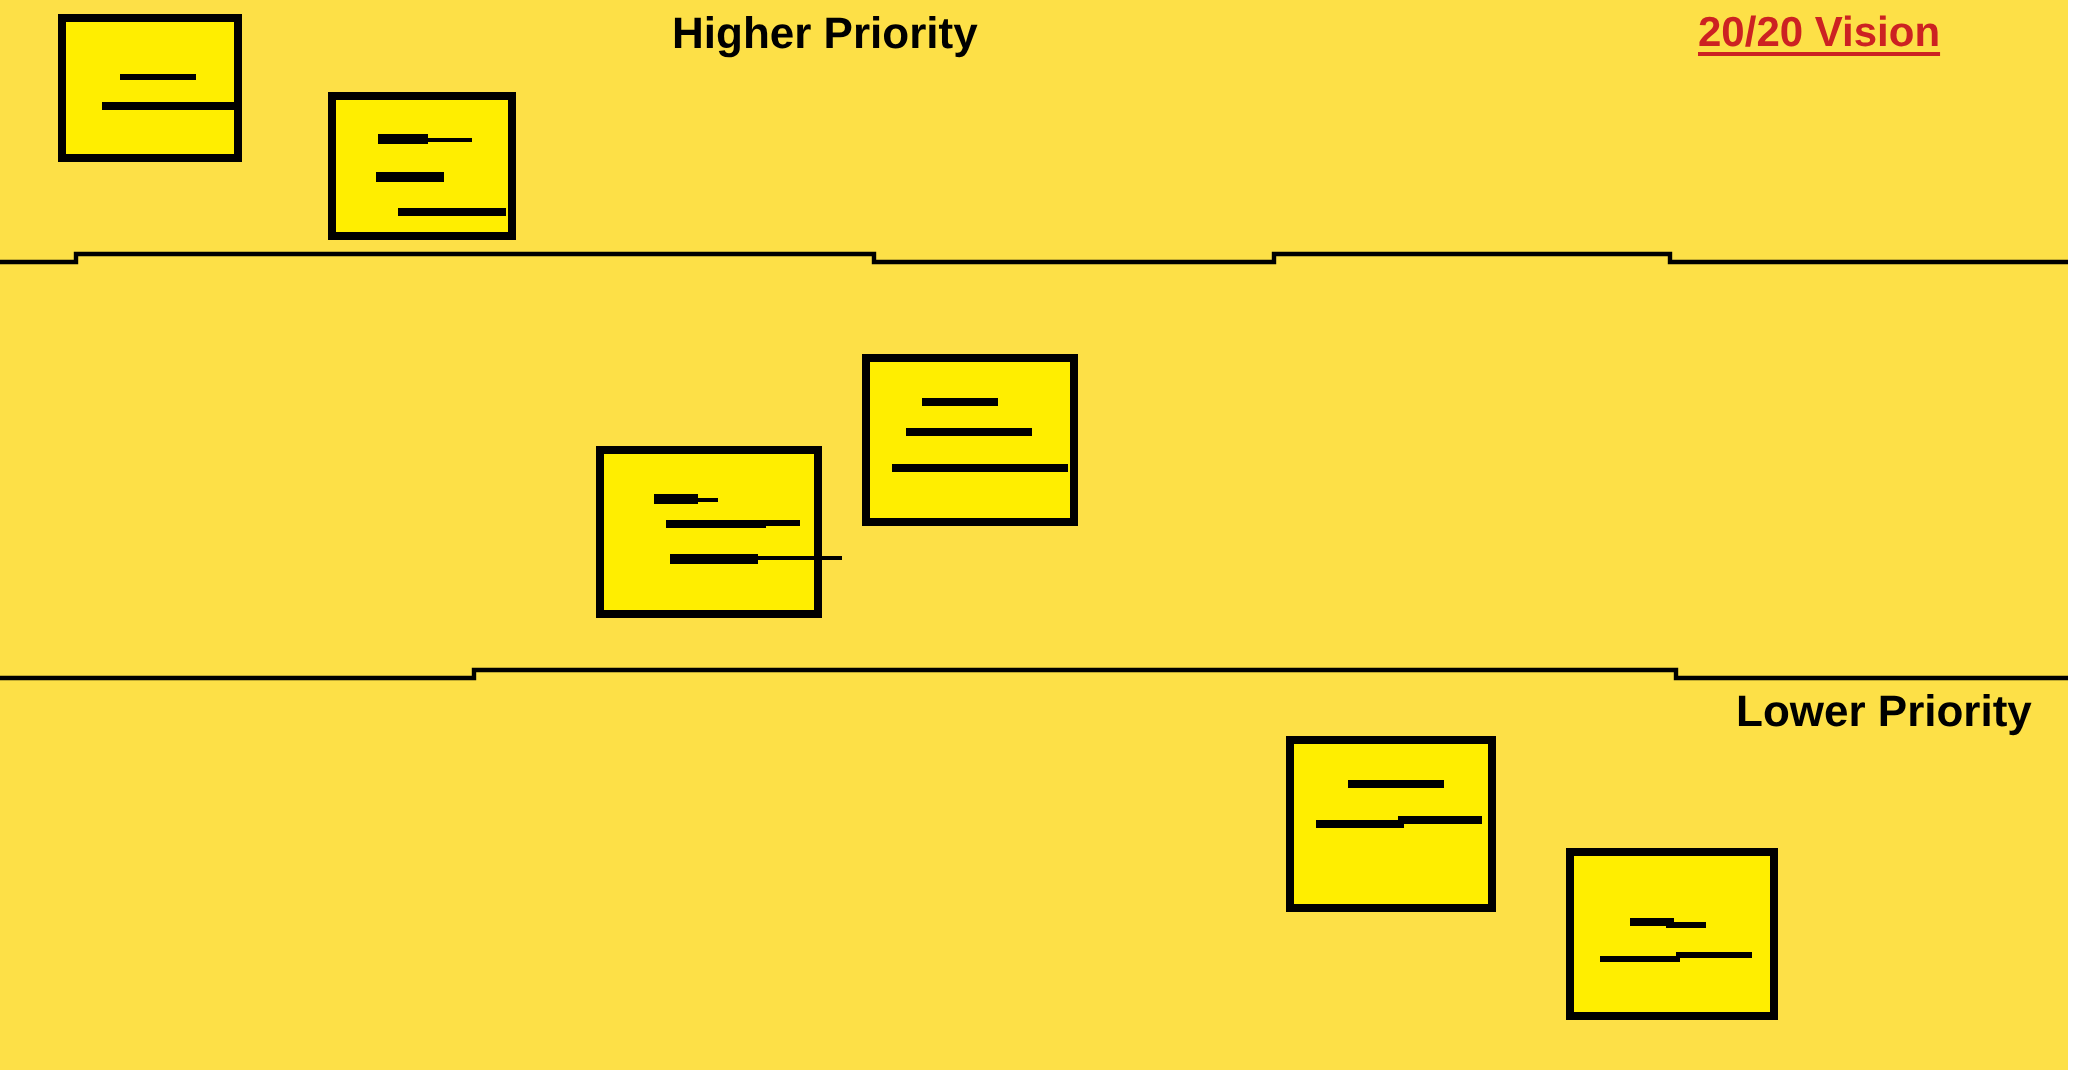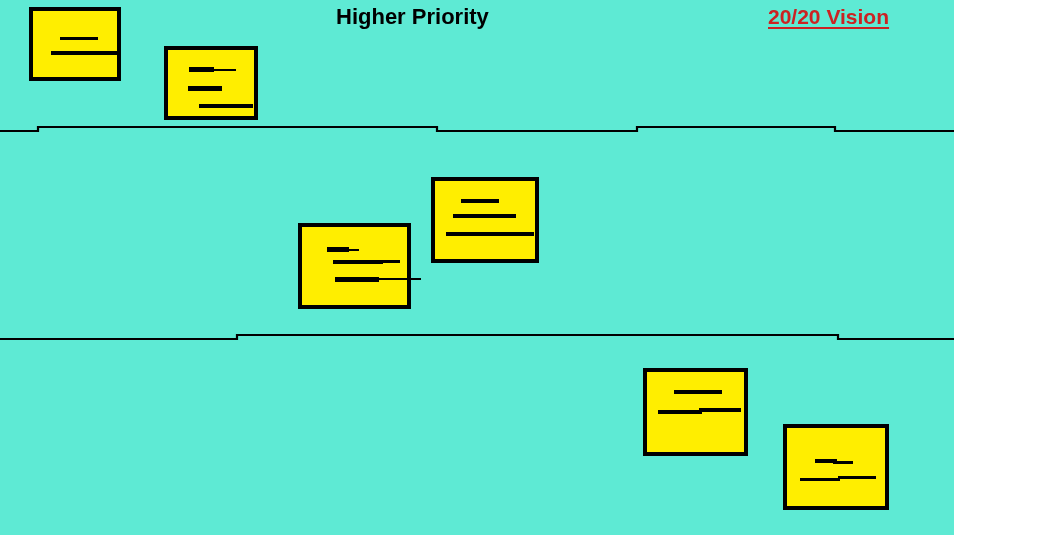--- a/index.html
+++ b/index.html
@@ -53,21 +53,21 @@
   .label-accent {
     color: #cc2222;
     text-decoration: underline;
     text-decoration-thickness: 2px;
     text-underline-offset: 3px;
   }
 </style>
 </head>
 <body>
 
-<div id="canvas" style="width: 954px; height: 535px; background: #5eead4;">
+<div id="canvas" style="width: 1034px; height: 535px; background: #fde047;">
 
 <svg class="divider-svg" viewBox="0 0 1045 24" style="top: 118px;">
       <polyline points="0,13 38,13 38,9 437,9 437,13 637,13 637,9 835,9 835,13 1045,13" stroke="#000000"></polyline>
     </svg>
     <svg class="divider-svg" viewBox="0 0 1045 24" style="top: 326px;">
       <polyline points="0,13 237,13 237,9 838,9 838,13 1045,13" stroke="#000000"></polyline>
     </svg>
     <div class="note-box" style="left: 29px; top: 7px; width: 92px; height: 74px; background: rgb(255, 238, 0); border-color: rgb(0, 0, 0);">
       <div class="note-line" style="left: 27px; top: 26px; width: 38px; height: 3px; background: rgb(0, 0, 0);"></div>
       <div class="note-line" style="left: 18px; top: 40px; width: 68px; height: 4px; background: rgb(0, 0, 0);"></div>
@@ -96,14 +96,15 @@
       <div class="note-line" style="left: 11px; top: 38px; width: 44px; height: 4px; background: rgb(0, 0, 0);"></div>
       <div class="note-line" style="left: 52px; top: 36px; width: 42px; height: 4px; background: rgb(0, 0, 0);"></div>
     </div>
     <div class="note-box" style="left: 783px; top: 424px; width: 106px; height: 86px; background: rgb(255, 238, 0); border-color: rgb(0, 0, 0);">
       <div class="note-line" style="left: 28px; top: 31px; width: 22px; height: 4px; background: rgb(0, 0, 0);"></div>
       <div class="note-line" style="left: 46px; top: 33px; width: 20px; height: 3px; background: rgb(0, 0, 0);"></div>
       <div class="note-line" style="left: 13px; top: 50px; width: 40px; height: 3px; background: rgb(0, 0, 0);"></div>
       <div class="note-line" style="left: 51px; top: 48px; width: 38px; height: 3px; background: rgb(0, 0, 0);"></div>
     </div>
     <div class="label" style="left: 336px; top: 6px; font-size: 22px; color: rgb(0, 0, 0);">Higher Priority</div>
-    <div class="label label-accent" style="left: 768px; top: 6px; font-size: 21px; color: rgb(204, 34, 34); text-decoration-color: rgb(204, 34, 34);">20/20 Vision</div>
+    <div class="label label-accent" style="left: 849px; top: 6px; font-size: 21px; color: rgb(204, 34, 34); text-decoration-color: rgb(204, 34, 34);">20/20 Vision</div>
+    <div class="label" style="left: 868px; top: 345px; font-size: 22px; color: rgb(0, 0, 0);">Lower Priority</div>
   </div>
 
 </body></html>

